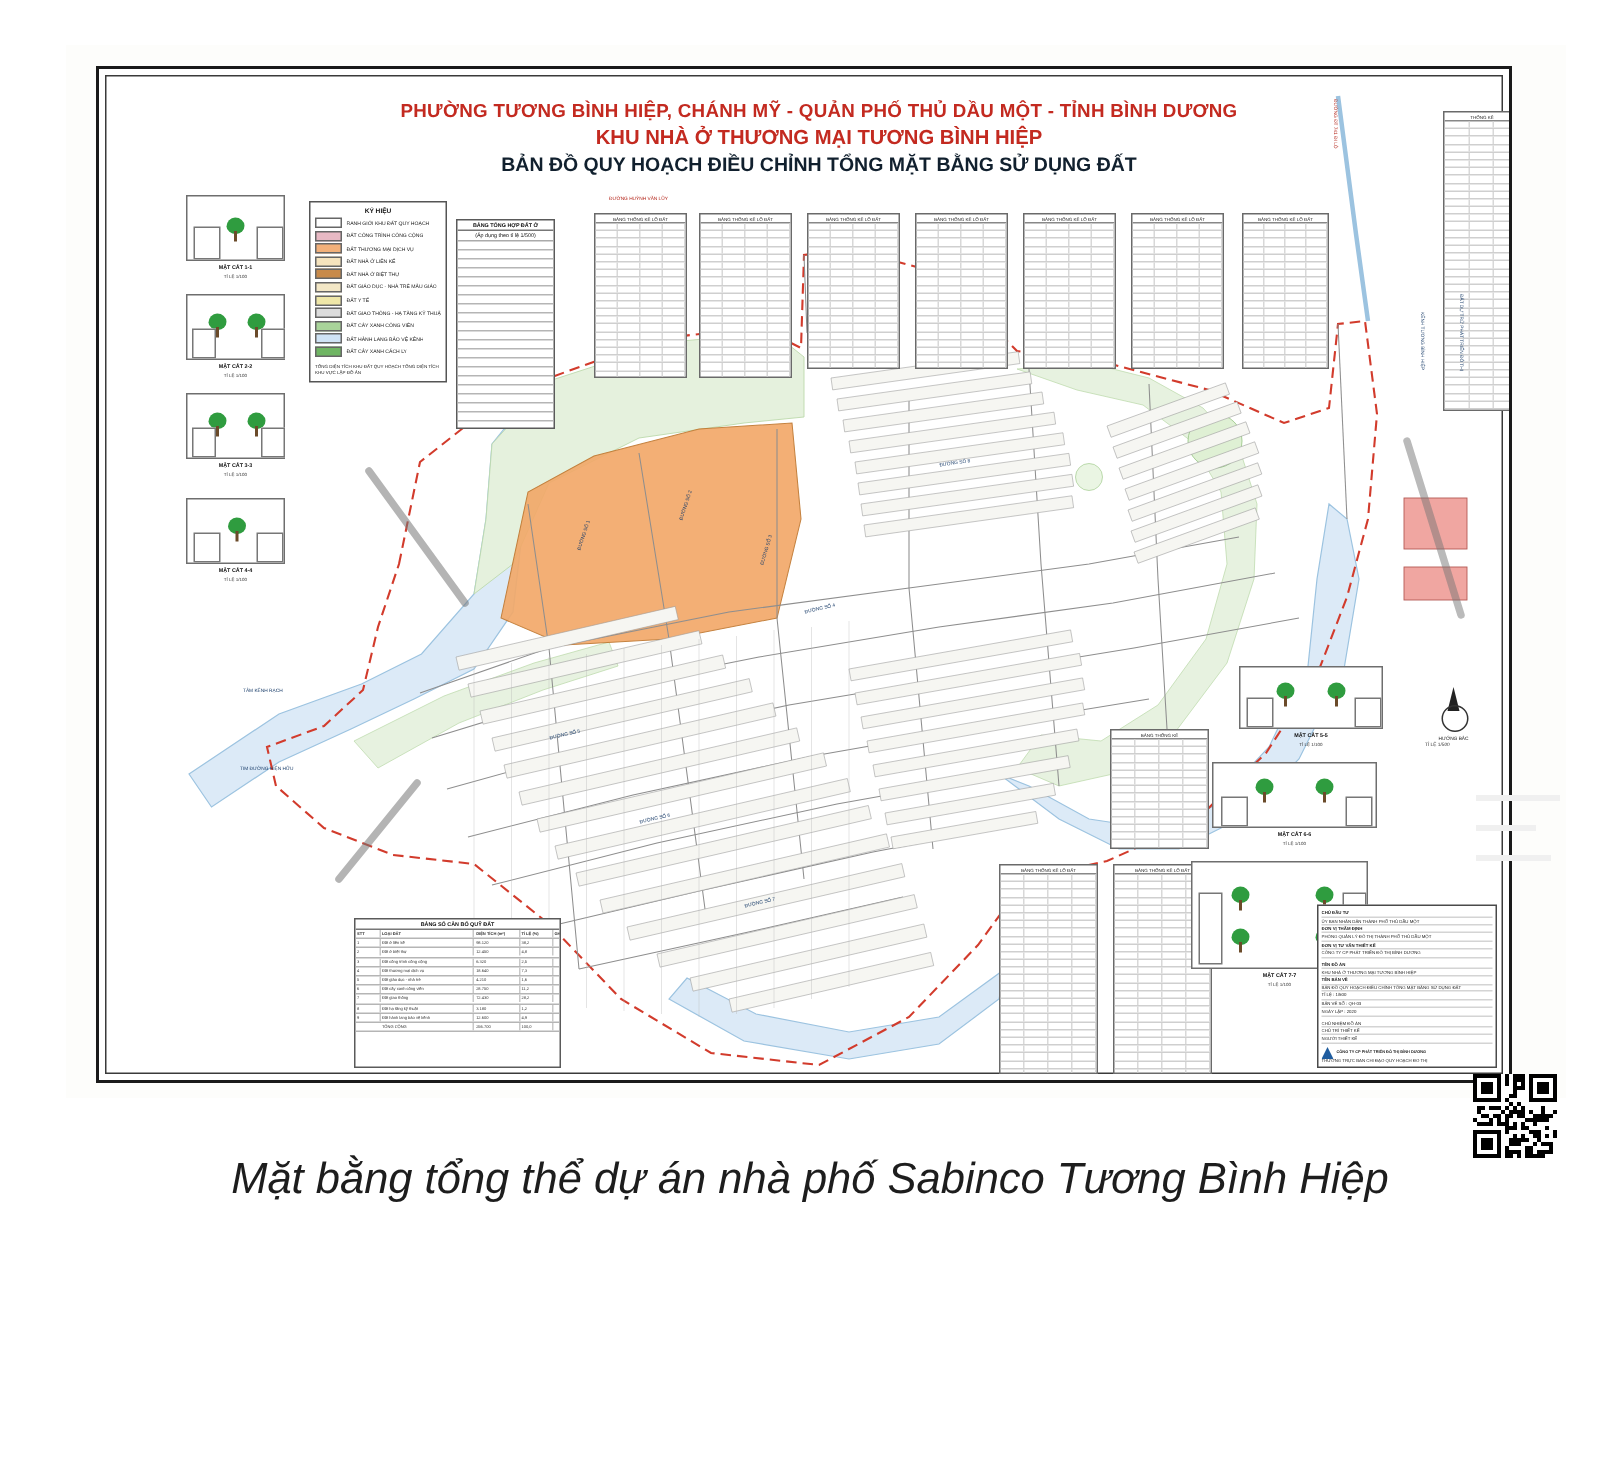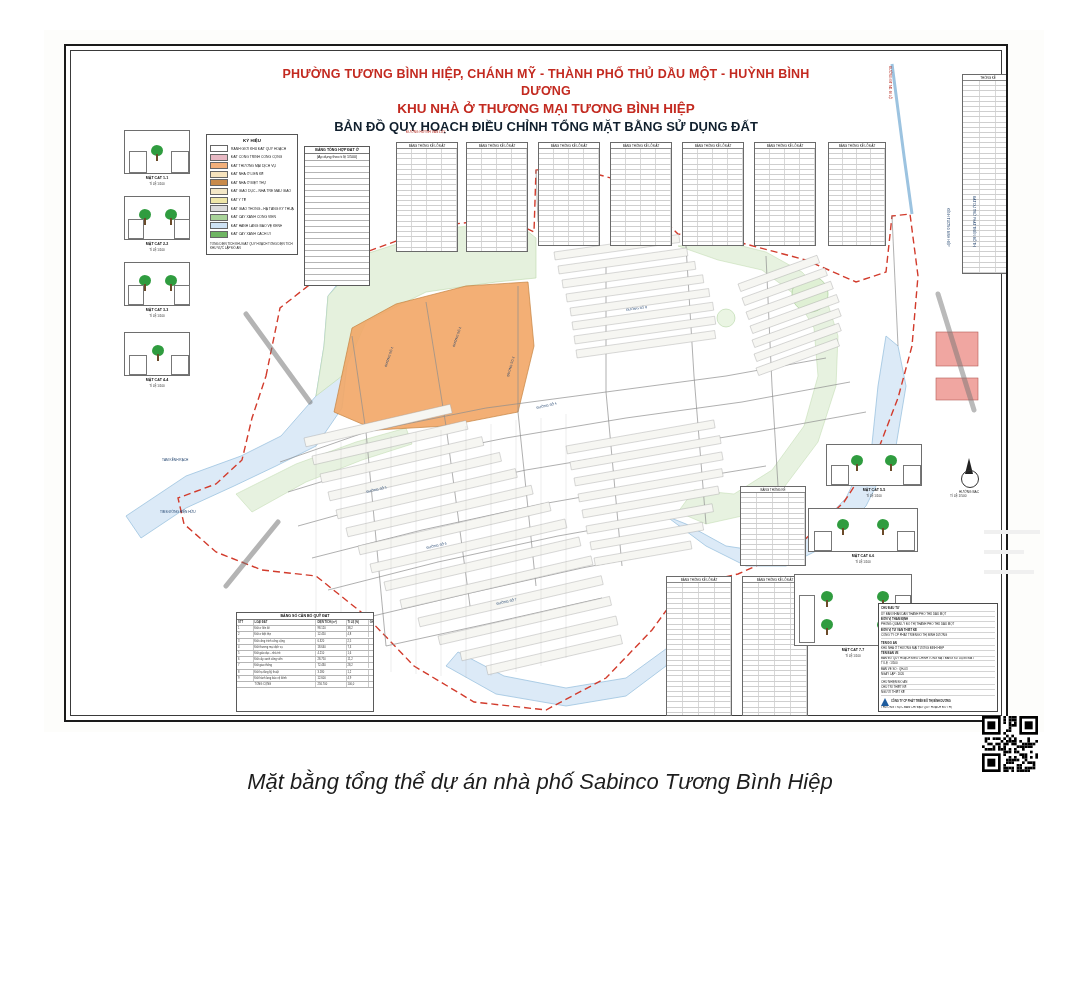--- a/index.html
+++ b/index.html
@@ -305,21 +305,21 @@
     background: #f0f0f0;
   }
 
   
   .caption {
     position: absolute;
     left: 60px;
     top: 765px;
     width: 960px;
     text-align: center;
-    font-size: 22px;
+    font-size: 29px;
     font-style: italic;
     color: #1d1d1d;
     line-height: 1.5;
     font-family: "Liberation Sans", sans-serif;
   }
 
   .road-label {
     position: absolute;
     font-size: 3.2px;
     color: #1c3f6b;
@@ -333,21 +333,21 @@
   }
 </style>
 </head>
 <body>
 
 <div class="figure">
   <div class="sheet-border">
     <div class="sheet-inner"></div>
 
     <div class="title-block">
-      <div class="title-line1">PHƯỜNG TƯƠNG BÌNH HIỆP, CHÁNH MỸ - THÀNH PHỐ THỦ DẦU MỘT - HUỲNH BÌNH DƯƠNG</div>
+      <div class="title-line1">PHƯỜNG TƯƠNG BÌNH HIỆP, CHÁNH MỸ - QUẢN PHỐ THỦ DẦU MỘT - TỈNH BÌNH DƯƠNG</div>
       <div class="title-line3">KHU NHÀ Ở THƯƠNG MẠI TƯƠNG BÌNH HIỆP</div>
       <div class="title-line4">BẢN ĐỒ QUY HOẠCH ĐIỀU CHỈNH TỔNG MẶT BẰNG SỬ DỤNG ĐẤT</div>
     </div>
 
     <svg width="944" height="678" viewBox="0 0 944 678" style="position:absolute;left:0;top:0;">
       <defs>
         <pattern id="hatchRoad" width="4" height="4" patternUnits="userSpaceOnUse" patternTransform="rotate(45)">
           <rect width="4" height="4" fill="#ffffff"></rect>
           <line x1="0" y1="0" x2="0" y2="4" stroke="#cccccc" stroke-width=".6"></line>
         </pattern>

